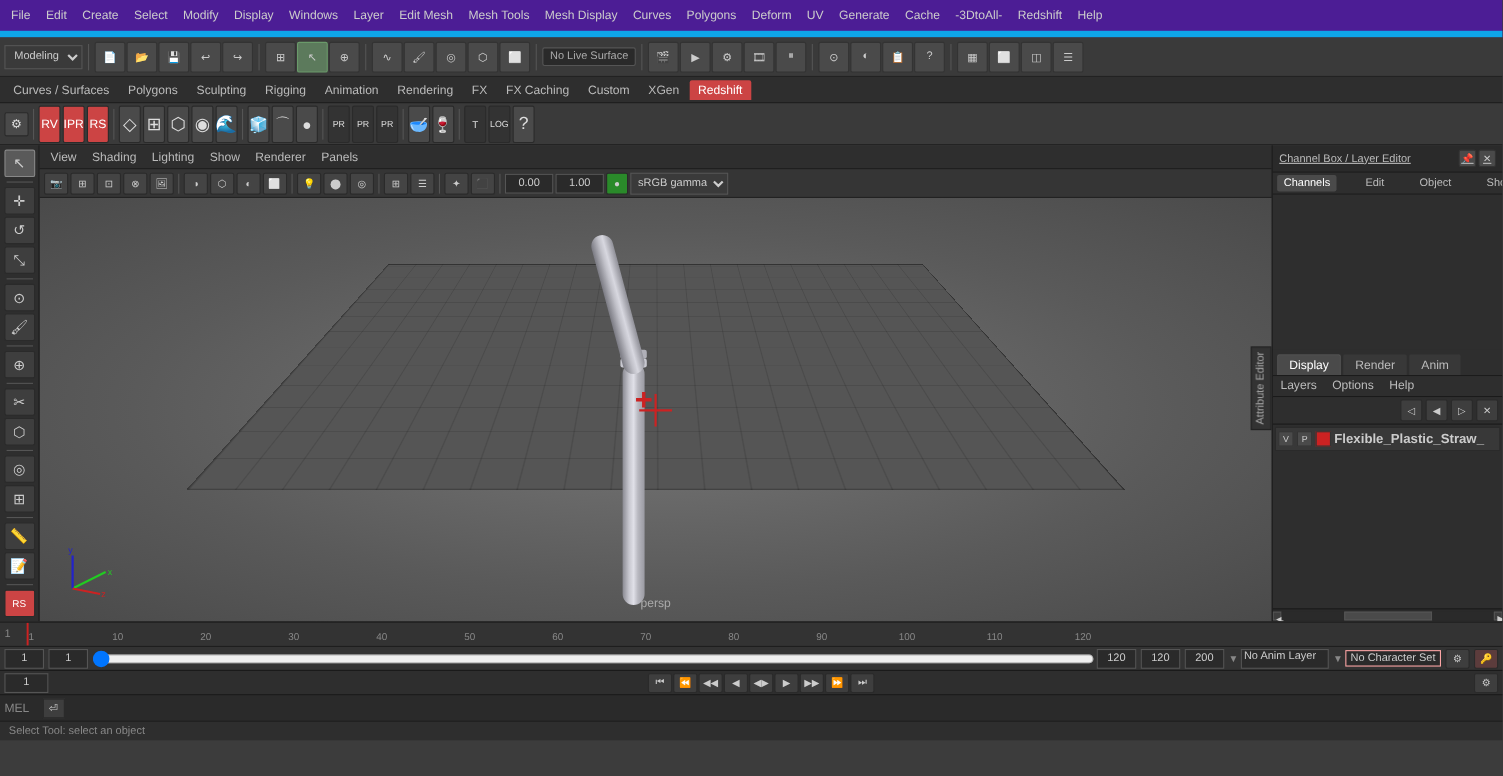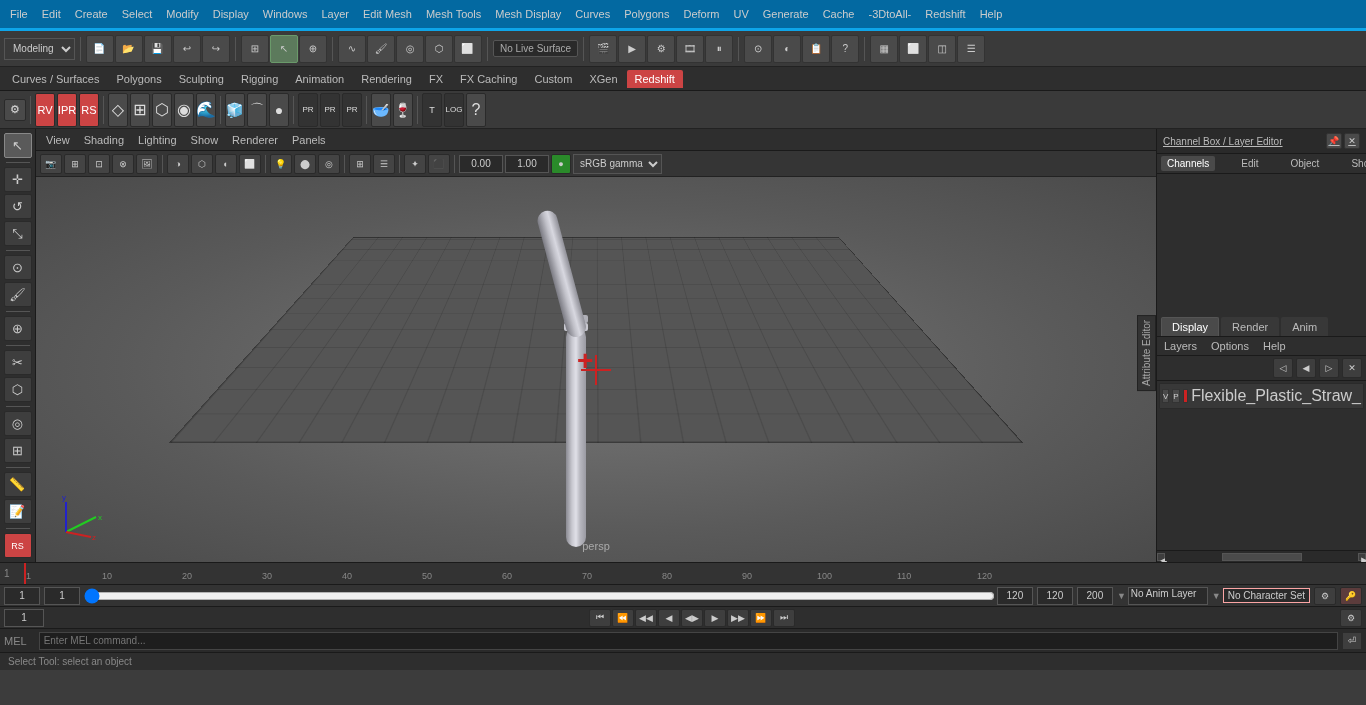--- a/index.html
+++ b/index.html
@@ -1,19 +1,19 @@
 <!DOCTYPE html>
 <html><head>
   <meta charset="utf-8">
   <style>
     * { margin: 0; padding: 0; box-sizing: border-box; }
     body { width: 1366px; height: 705px; background: #3c3c3c; font-family: Arial, sans-serif; font-size: 11px; color: #ccc; overflow: hidden; user-select: none; }
 
     
-    #menu-bar { display: flex; align-items: center; height: 22px; background: #0369a1; border-bottom: 3px solid #0ea5e9; padding: 14px 4px; gap: 2px; }
+    #menu-bar { display: flex; align-items: center; height: 22px; background: #4c1d95; border-bottom: 6px solid #0ea5e9; padding: 14px 4px; gap: 2px; }
     .menu-item { padding: 2px 6px; color: #ccc; cursor: pointer; font-size: 11px; white-space: nowrap; }
 
     
     #toolbar-row { display: flex; align-items: center; height: 36px; background: #3a3a3a; border-bottom: 1px solid #222; padding: 0 4px; gap: 2px; }
     .toolbar-section { display: flex; align-items: center; gap: 1px; }
     .toolbar-sep { width: 1px; height: 24px; background: #555; margin: 0 3px; }
     .tb-btn { width: 28px; height: 28px; background: #4a4a4a; border: 1px solid #333; border-radius: 2px; display: flex; align-items: center; justify-content: center; cursor: pointer; font-size: 10px; color: #ccc; }
     .tb-btn.active { background: #5c7a5c; border-color: #6a9a6a; }
     .tb-dropdown { height: 22px; background: #3a3a3a; border: 1px solid #555; color: #ccc; font-size: 10px; padding: 0 4px; cursor: pointer; }
     .no-live { background: #2a2a2a; border: 1px solid #555; padding: 2px 6px; font-size: 10px; color: #aaa; border-radius: 2px; }
@@ -77,21 +77,21 @@
     .layer-tab.active { background: #4a4a4a; color: #fff; border-color: #555; }
     #layer-subtabs { display: flex; align-items: center; padding: 2px 4px; background: #2e2e2e; border-bottom: 1px solid #1a1a1a; gap: 8px; }
     .layer-subtab { font-size: 11px; color: #bbb; cursor: pointer; padding: 1px 3px; }
     #layer-icons { display: flex; align-items: center; padding: 2px 4px; background: #2e2e2e; border-bottom: 1px solid #1a1a1a; gap: 3px; justify-content: flex-end; }
     .layer-icon-btn { width: 20px; height: 20px; background: #3e3e3e; border: 1px solid #2a2a2a; border-radius: 2px; display: flex; align-items: center; justify-content: center; cursor: pointer; font-size: 9px; color: #ccc; }
     #layer-items { padding: 2px; }
     .layer-item { display: flex; align-items: center; gap: 3px; padding: 3px 2px; background: #383838; border: 1px solid #2a2a2a; border-radius: 1px; margin-bottom: 1px; }
     .layer-v-btn { width: 14px; height: 14px; background: #4a4a4a; border: 1px solid #333; font-size: 8px; text-align: center; line-height: 14px; cursor: pointer; }
     .layer-p-btn { width: 14px; height: 14px; background: #4a4a4a; border: 1px solid #333; font-size: 8px; text-align: center; line-height: 14px; cursor: pointer; }
     .layer-color { width: 14px; height: 14px; background: #cc2222; border: 1px solid #333; }
-    .layer-name { font-size: 16px; color: #ccc; flex: 1; }
+    .layer-name { font-size: 12px; color: #ccc; flex: 1; font-weight: bold; }
 
     
     #timeline { height: 22px; background: #333; border-top: 1px solid #1a1a1a; display: flex; align-items: center; padding: 0 4px; position: relative; overflow: hidden; }
     #timeline-ruler { flex: 1; height: 100%; position: relative; overflow: hidden; }
     #timeline-playhead { position: absolute; top: 0; left: 0; width: 2px; height: 100%; background: #cc2222; }
 
     
     #playback-controls { display: flex; align-items: center; height: 22px; background: #2e2e2e; border-top: 1px solid #1a1a1a; padding: 0 4px; gap: 2px; justify-content: space-between; }
     #playback-left { display: flex; align-items: center; gap: 4px; }
     #playback-center { display: flex; align-items: center; gap: 1px; }
@@ -519,21 +519,20 @@
     </div>
     <div id="playback-right">
       <div class="pb-btn">⚙</div>
     </div>
   </div>
 
 </div>
 
 <div id="status-bar">
   <span id="mel-label">MEL</span>
-  <input id="command-field" type="text" placeholder="Enter MEL command..." style="">
   <div class="cmd-btn">⏎</div>
 </div>
 
 <div id="help-bar">
   <span id="help-text">Select Tool: select an object</span>
 </div>
 
 <div style="position:fixed;right:210px;top:50%;transform:translateY(-50%) rotate(180deg);writing-mode:vertical-rl;background:#333;border:1px solid #222;padding:4px 3px;font-size:10px;color:#aaa;cursor:pointer;z-index:10;">Attribute Editor</div>
 
 </body></html>

